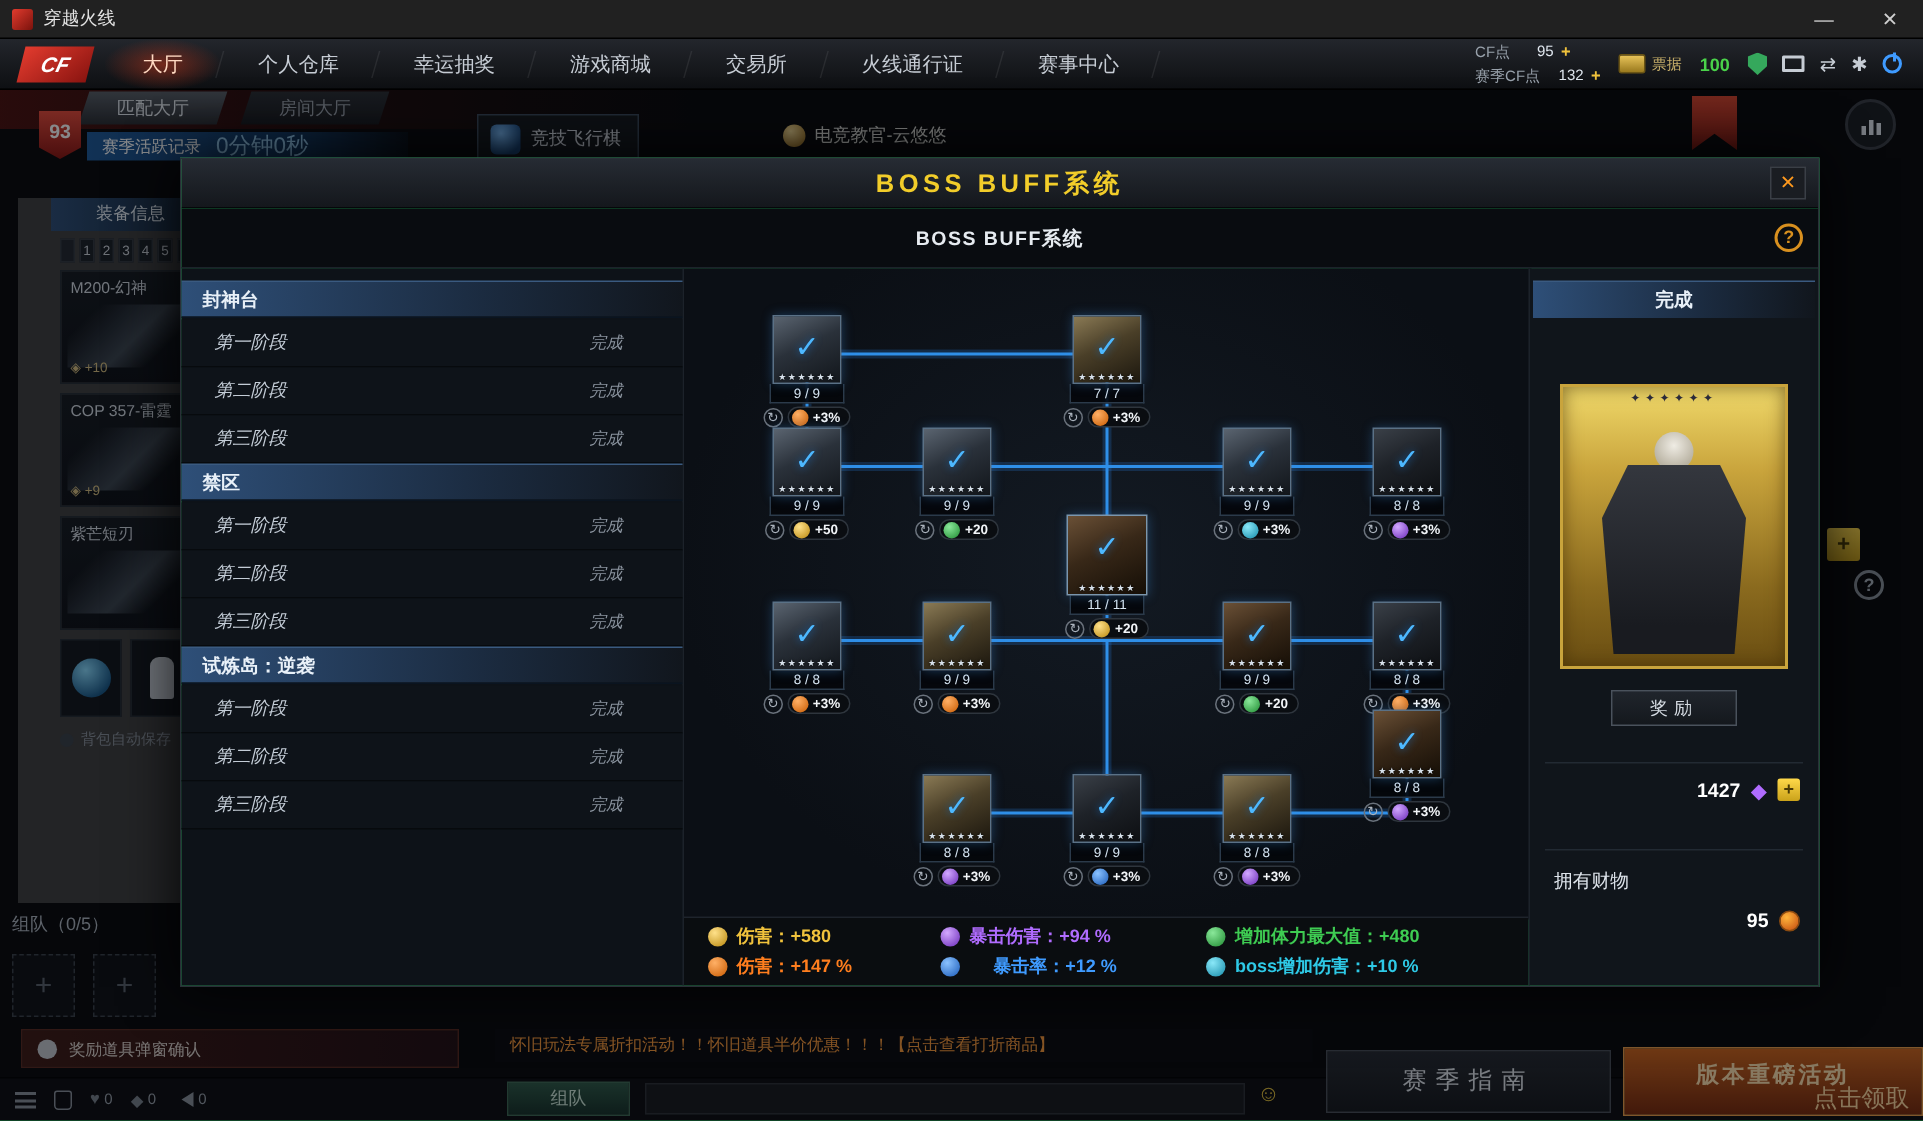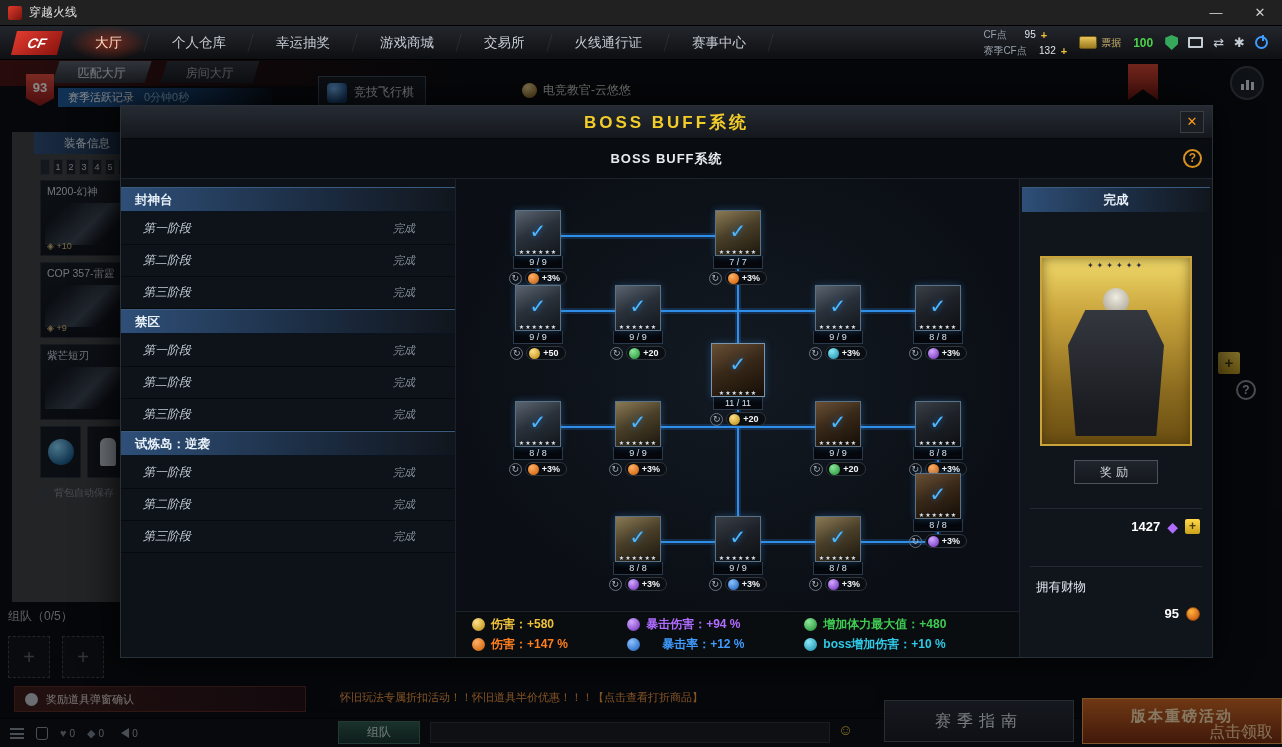--- a/index.html
+++ b/index.html
@@ -39,21 +39,21 @@
   .subnav-strip { position:absolute; left:0; top:60px; width:470px; height:26px; background:linear-gradient(90deg, rgba(130,24,16,.55), rgba(70,14,10,.30) 55%, transparent); z-index:1; }
   .subtabs { position:absolute; left:56px; top:61px; display:flex; z-index:2; }
   .subtab { height:22px; padding:0 22px; margin-right:16px; transform:skewX(-18deg); background:linear-gradient(#5a6068,#2a2d32); line-height:22px; }
   .subtab span { display:inline-block; transform:skewX(18deg); font-size:12px; color:#e3e8ee; }
   .subtab.dim2 { background:linear-gradient(#2c2f34,#17191d); }
   .subtab.dim2 span { color:#9aa1ab; }
 
   .level-badge { position:absolute; left:26px; top:74px; width:28px; height:32px; background:linear-gradient(#e84b3a,#8a1410); clip-path:polygon(0 0,100% 0,100% 76%,50% 100%,0 76%); color:#fff; font-weight:bold; font-size:13px; text-align:center; line-height:28px; z-index:2; }
   .season-bar { position:absolute; left:58px; top:88px; width:214px; height:19px; background:linear-gradient(90deg,#1e5a9a,#123a66 62%, rgba(12,34,58,.25)); display:flex; align-items:center; gap:10px; padding-left:10px; z-index:2; }
   .season-bar .sl { color:#fff; font-size:11px; }
-  .season-bar .sv { color:#9fd8ff; font-size:11px; }
+  .season-bar .sv { color:#9fd8ff; font-size:15px; }
   .flight-tile { position:absolute; left:318px; top:76px; width:108px; height:33px; background:#14171c; border:1px solid #3a4a5a; display:flex; align-items:center; gap:7px; padding:0 8px; z-index:2; }
   .flight-ic { width:20px; height:20px; border-radius:4px; background:radial-gradient(circle at 35% 30%, #7ec1ff, #1a4a80 75%); }
   .flight-tile .fl { color:#dfe5ec; font-size:12px; }
   .npc-tag { position:absolute; left:522px; top:82px; display:flex; align-items:center; gap:6px; z-index:2; }
   .npc-ic { width:15px; height:15px; border-radius:50%; background:radial-gradient(circle at 35% 30%, #ffe49a, #9a6a14); }
   .npc-tag .nn { color:#e0e0da; font-size:12px; }
   .flag-pennant { position:absolute; left:1128px; top:64px; width:30px; height:36px; background:linear-gradient(#d8452e,#8a1a10); clip-path:polygon(0 0,100% 0,100% 100%,50% 70%,0 100%); z-index:2; }
   .stats-badge { position:absolute; left:1230px; top:66px; width:34px; height:34px; border-radius:50%; background:#1a1d22; border:2px solid #3a3f46; display:flex; align-items:flex-end; justify-content:center; gap:2px; padding-bottom:8px; z-index:2; }
   .stats-badge i { display:block; width:3px; background:#dfe5ec; }
   .stats-badge i:nth-child(1){ height:6px; } .stats-badge i:nth-child(2){ height:10px; } .stats-badge i:nth-child(3){ height:8px; }

